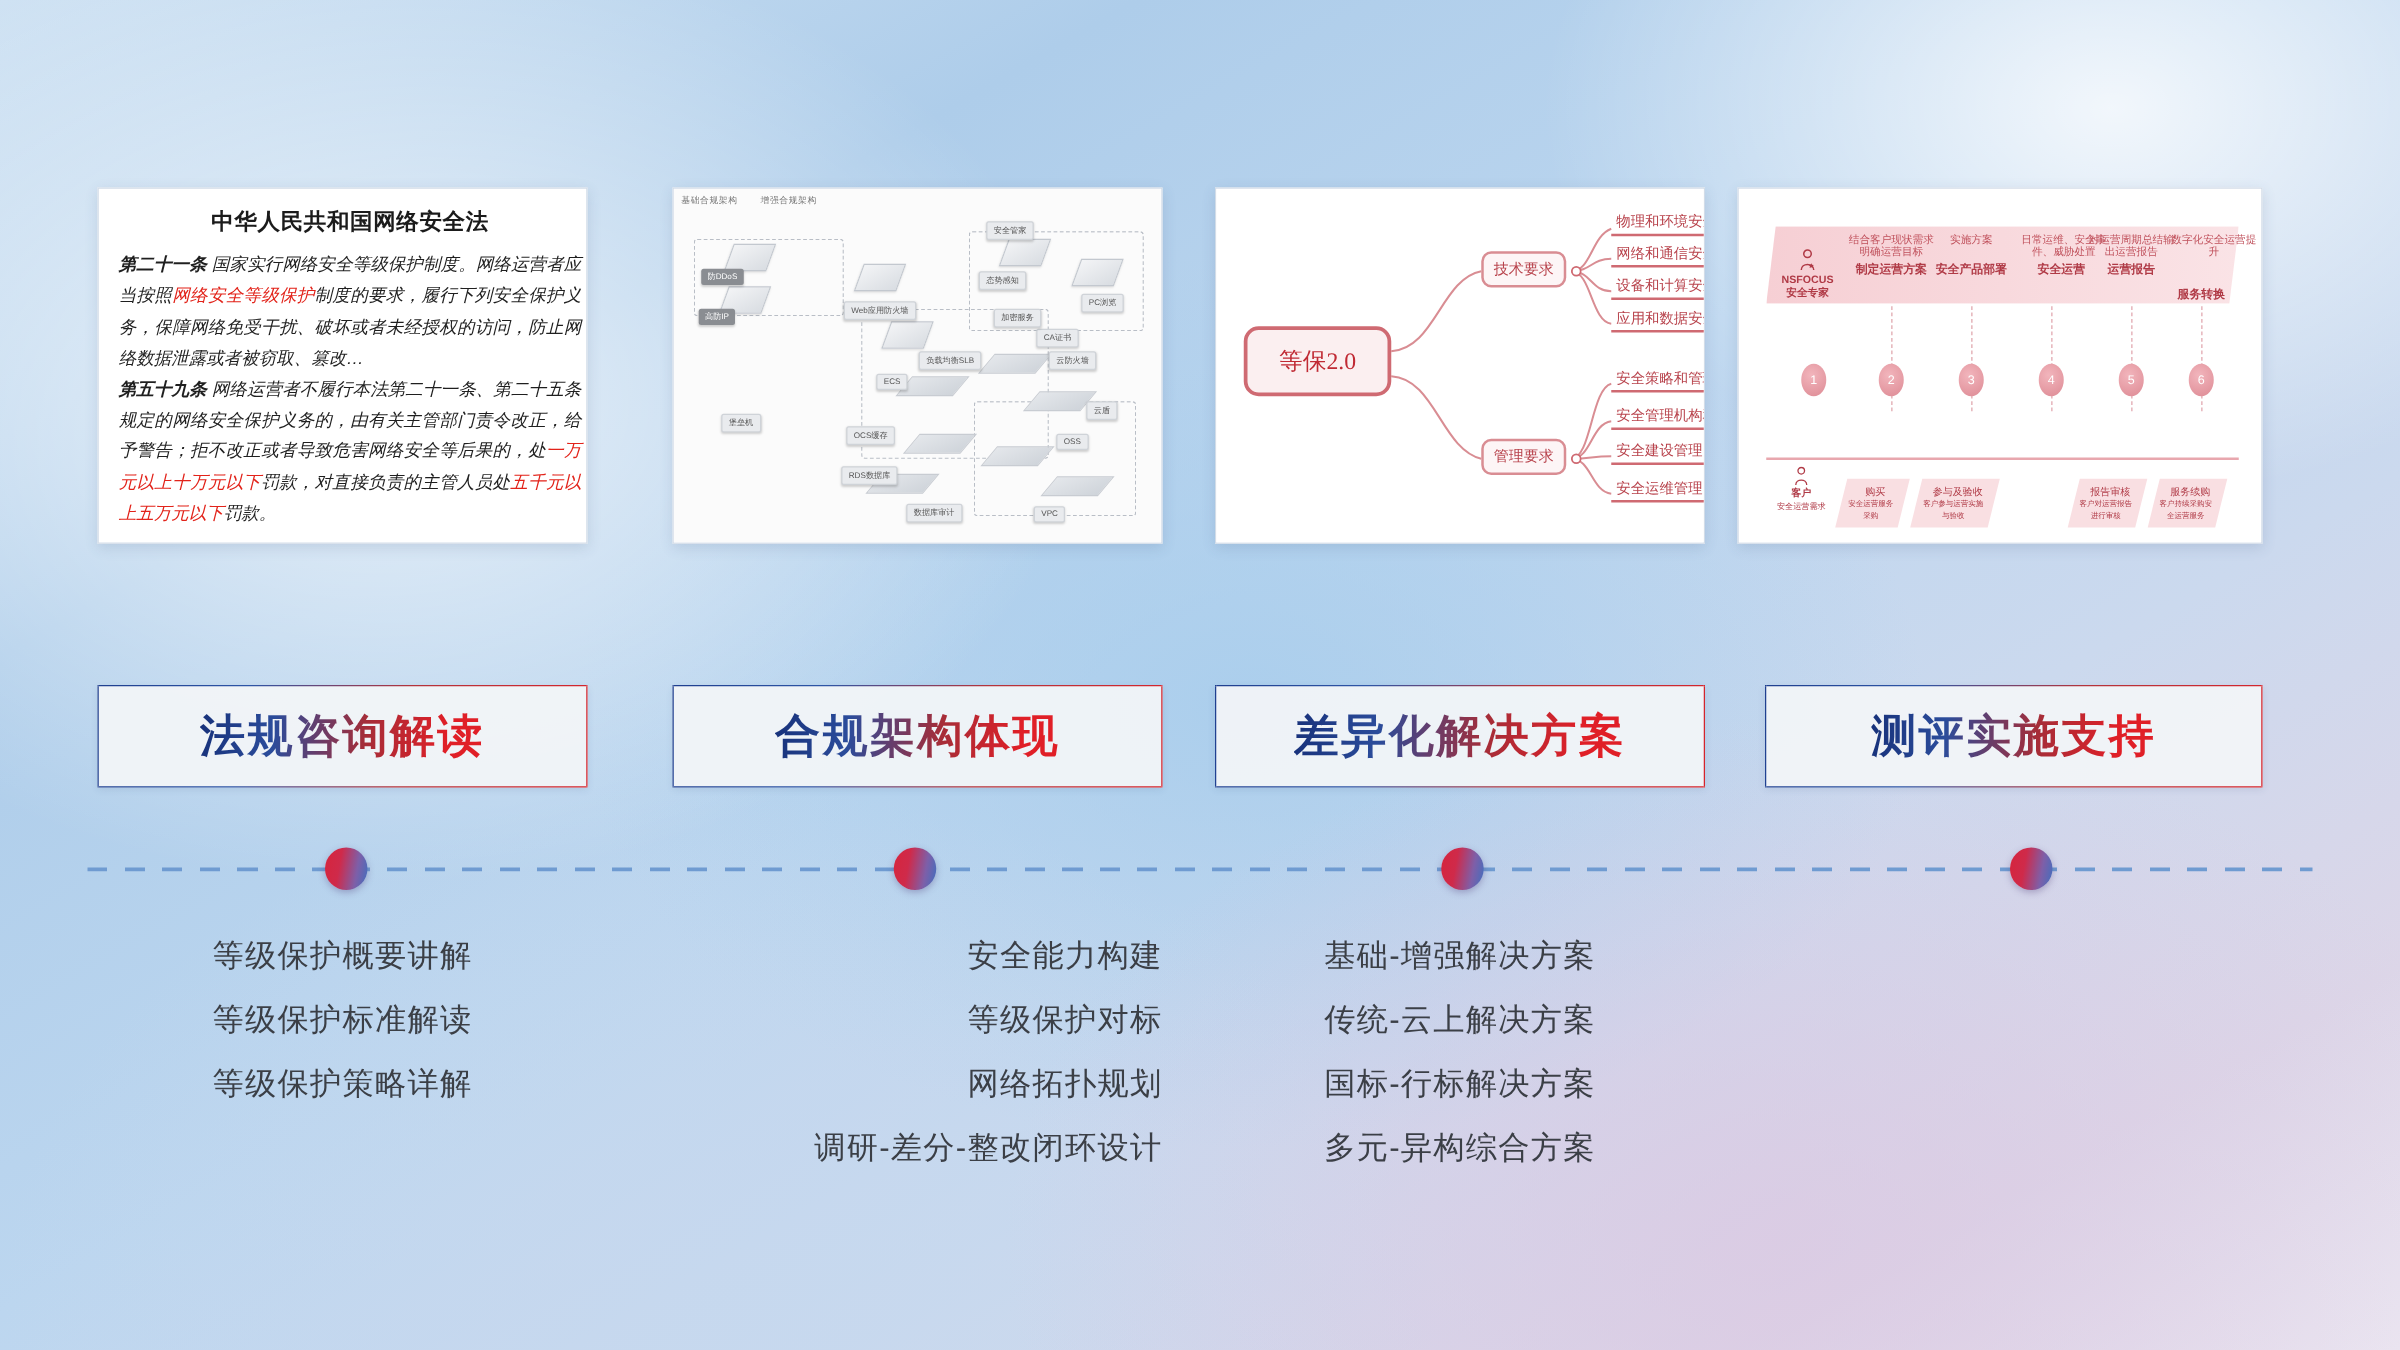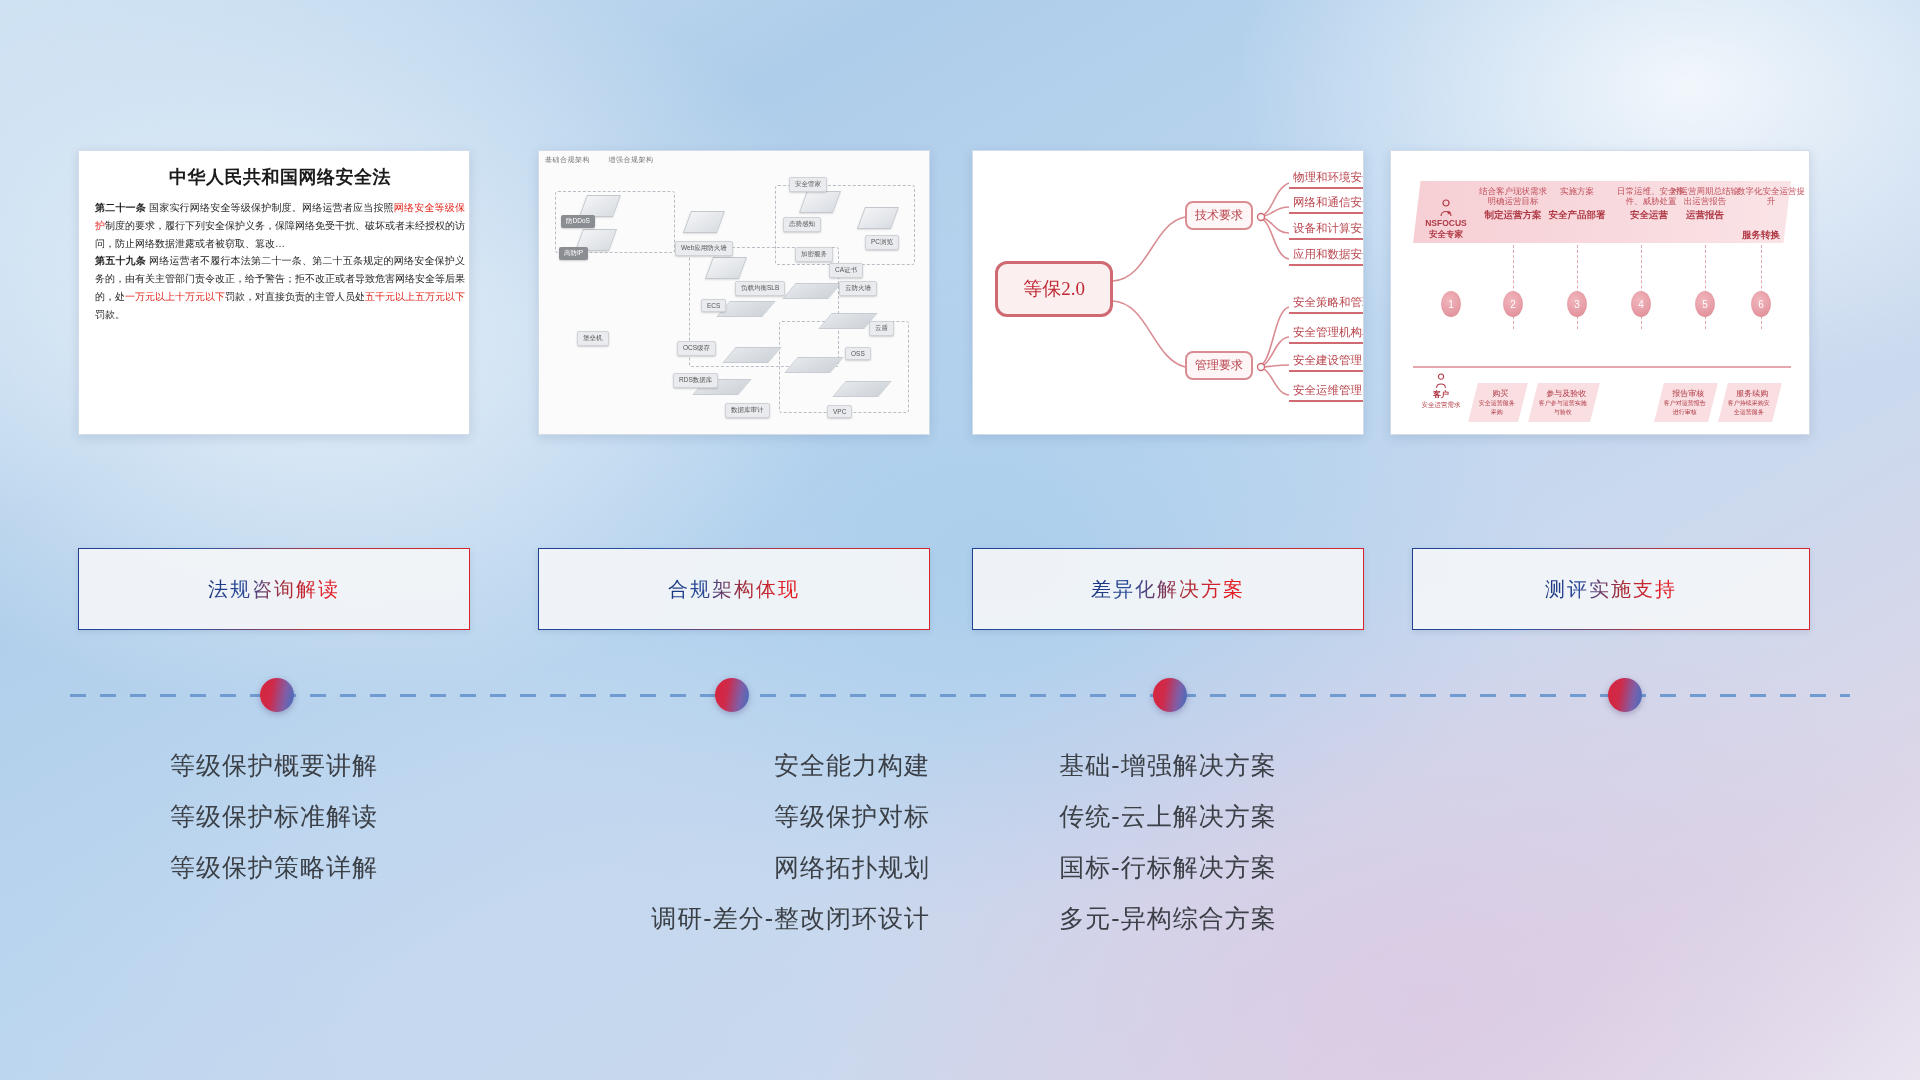--- a/index.html
+++ b/index.html
@@ -32,21 +32,21 @@
   .card.c2 { left: 538px; }
   .card.c3 { left: 972px; width: 392px; }
   .card.c4 { left: 1390px; width: 420px; }
 
   
   .law { padding: 14px 4px 10px 16px; }
   .law h3 {
     text-align: center; font-size: 18px; font-weight: bold;
     color: #1b1b1b; margin-bottom: 10px; letter-spacing: .5px;
   }
-  .law p { font-size: 10px; line-height: 1.78; color: #1f1f1f; text-align: justify; }
+  .law p { font-size: 14px; line-height: 1.78; color: #1f1f1f; text-align: justify; font-style: italic; }
   .law b { font-weight: bold; }
   .law .red { color: #e2231a; }
 
   
   .arch { position: relative; width: 100%; height: 100%; background: #fbfbfb; }
   .arch .hdr { position:absolute; top:4px; left:6px; font-size:7px; color:#777; letter-spacing:.5px;}
   .arch .hdr span { margin-right: 16px; }
   .arch .tagbox {
     position: absolute; background: #8a8d92; color: #fff;
     font-size: 6.5px; padding: 2px 5px; border-radius: 2px; white-space: nowrap;
@@ -116,21 +116,21 @@
   .heads { position:absolute; top:548px; left:0; width:1920px; height:82px; }
   .head {
     position:absolute; top:0; height:82px;
     background: rgba(243,245,247,0.92);
     border:1.5px solid;
     border-image: linear-gradient(100deg,#1f3f8f 0%, #2d55a6 30%, #b4333b 62%, #d6242c 100%) 1;
     display:flex; align-items:center; justify-content:center;
     box-shadow: 0 2px 6px rgba(50,80,120,.13);
   }
   .head .txt {
-    font-size: 20px; font-weight: 400; letter-spacing: 2px;
+    font-size: 36px; font-weight: 700; letter-spacing: 2px;
     background: linear-gradient(95deg,#17317a 0%, #2b4c9b 26%, #a62d38 58%, #e01f27 86%);
     -webkit-background-clip: text; background-clip: text;
     -webkit-text-fill-color: transparent; color: transparent;
   }
   .head.h1 { left:78px;  width:392px; }
   .head.h2 { left:538px; width:392px; }
   .head.h3 { left:972px; width:392px; }
   .head.h4 { left:1412px;width:398px; }
 
   

